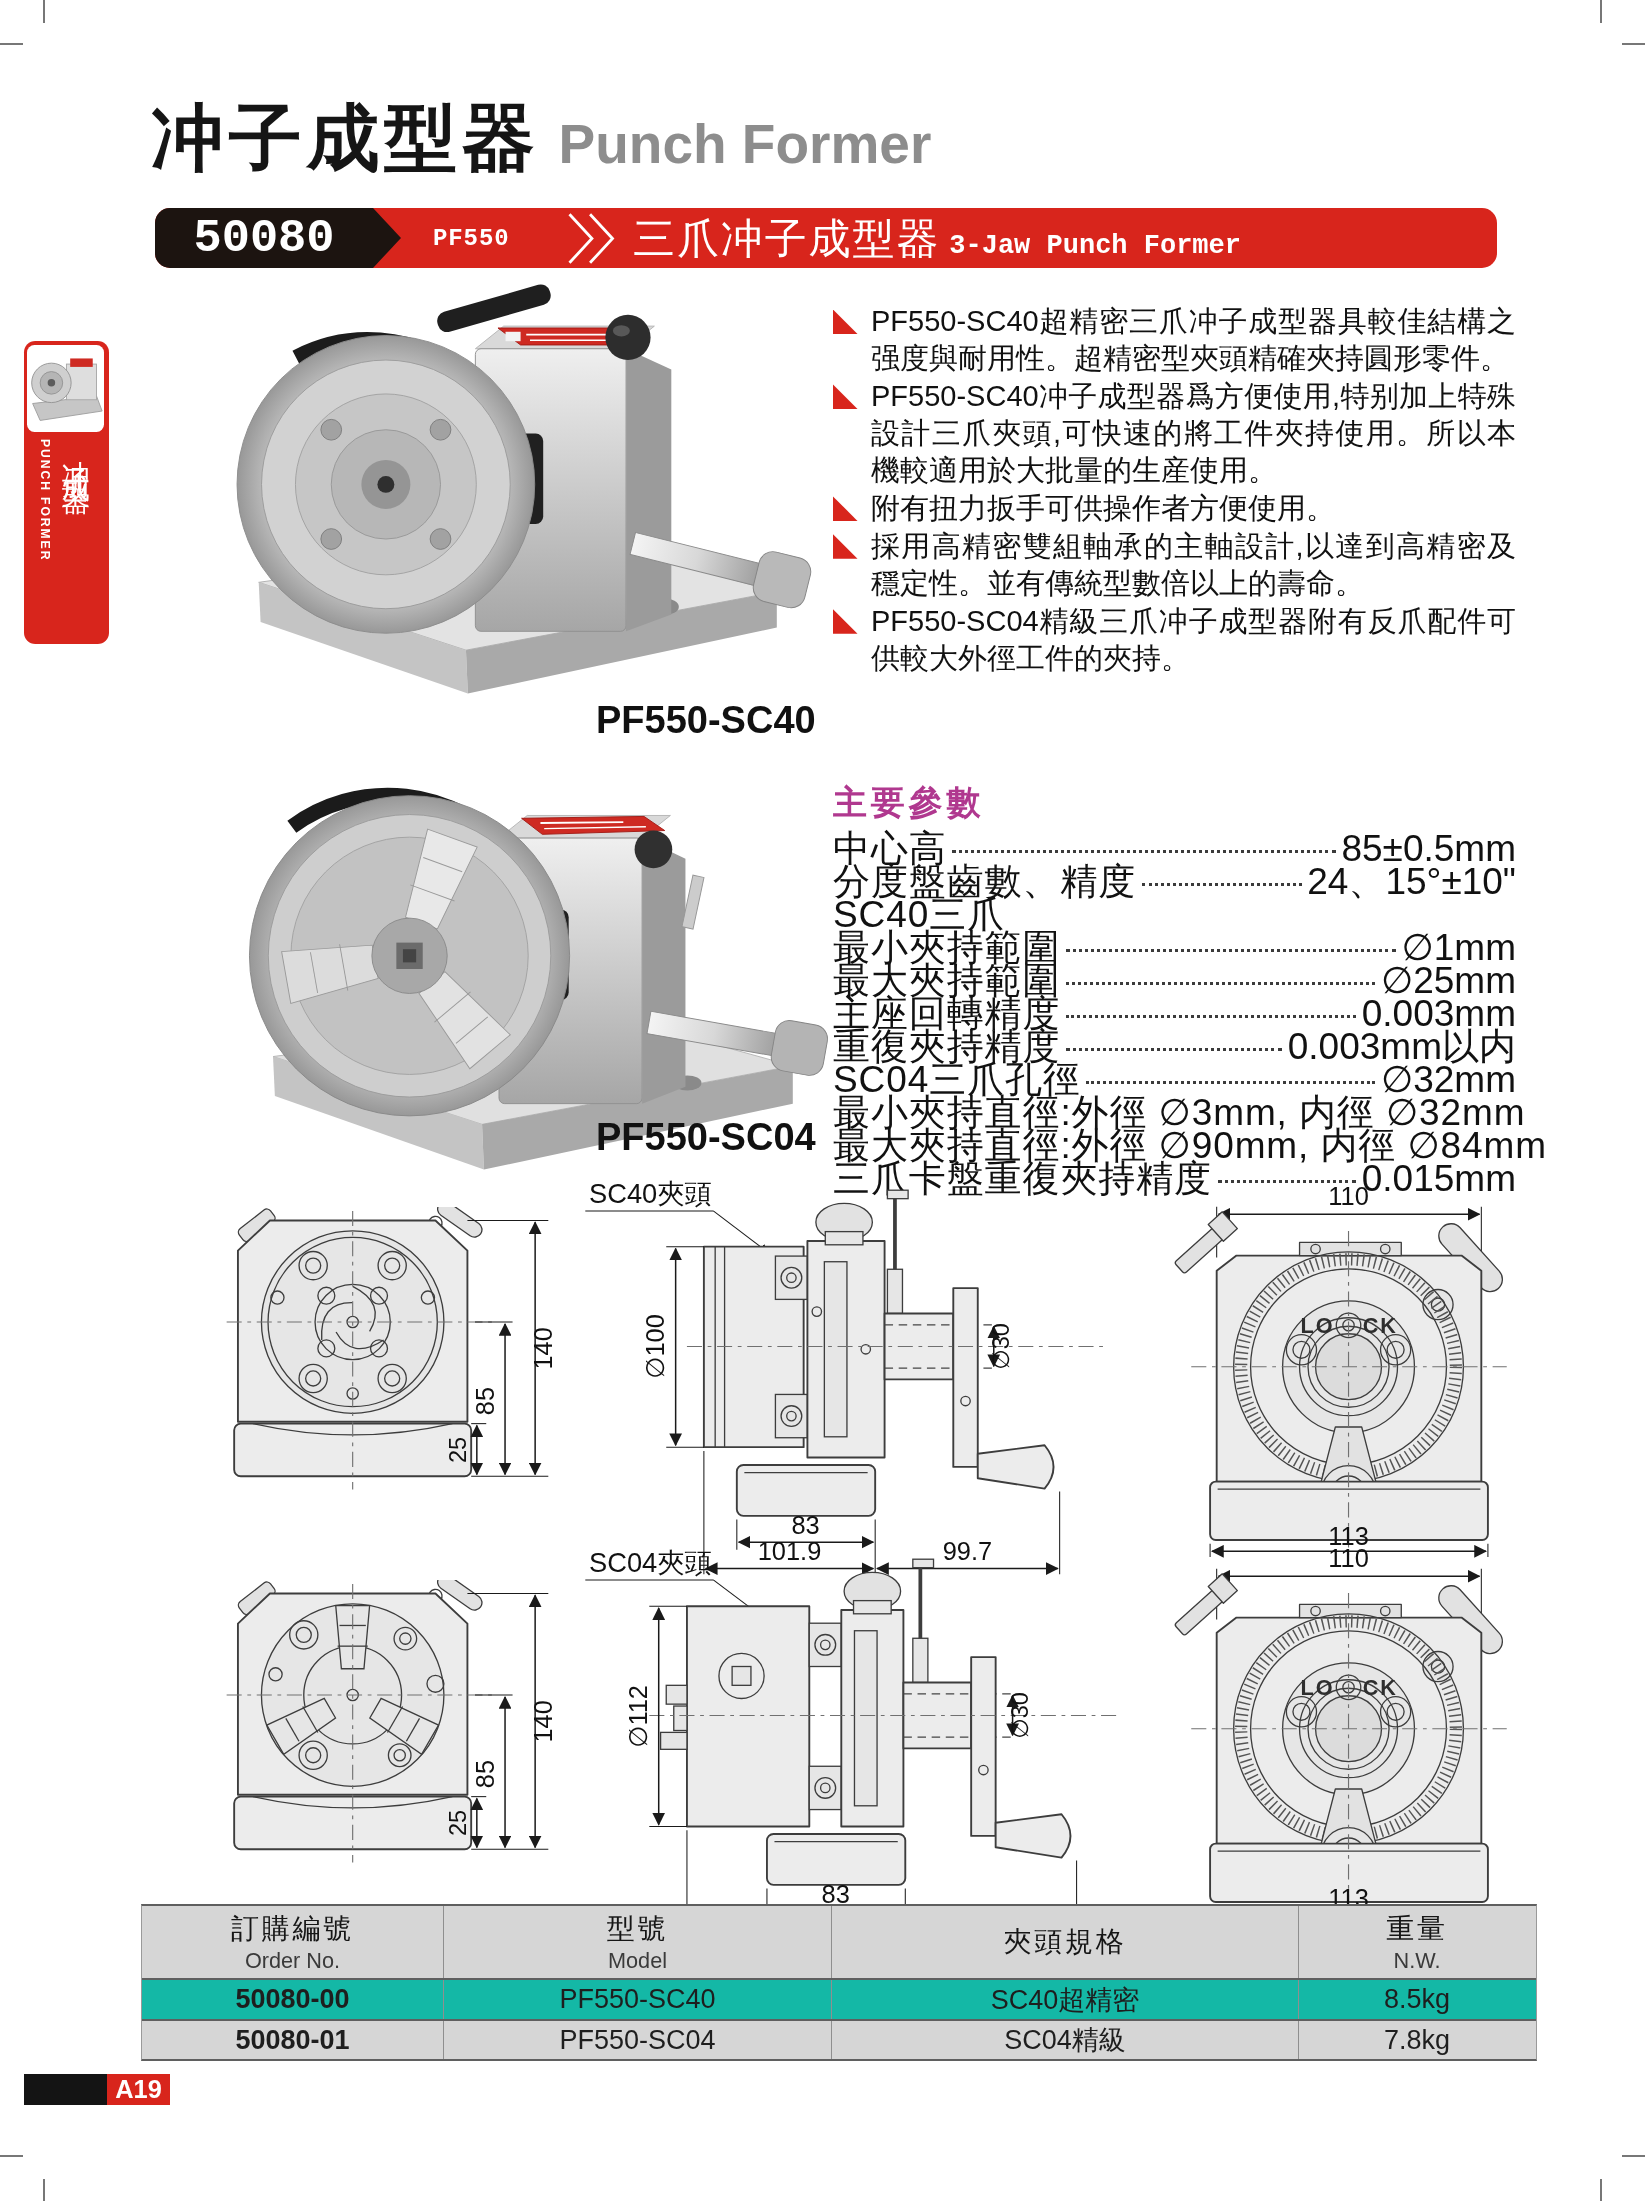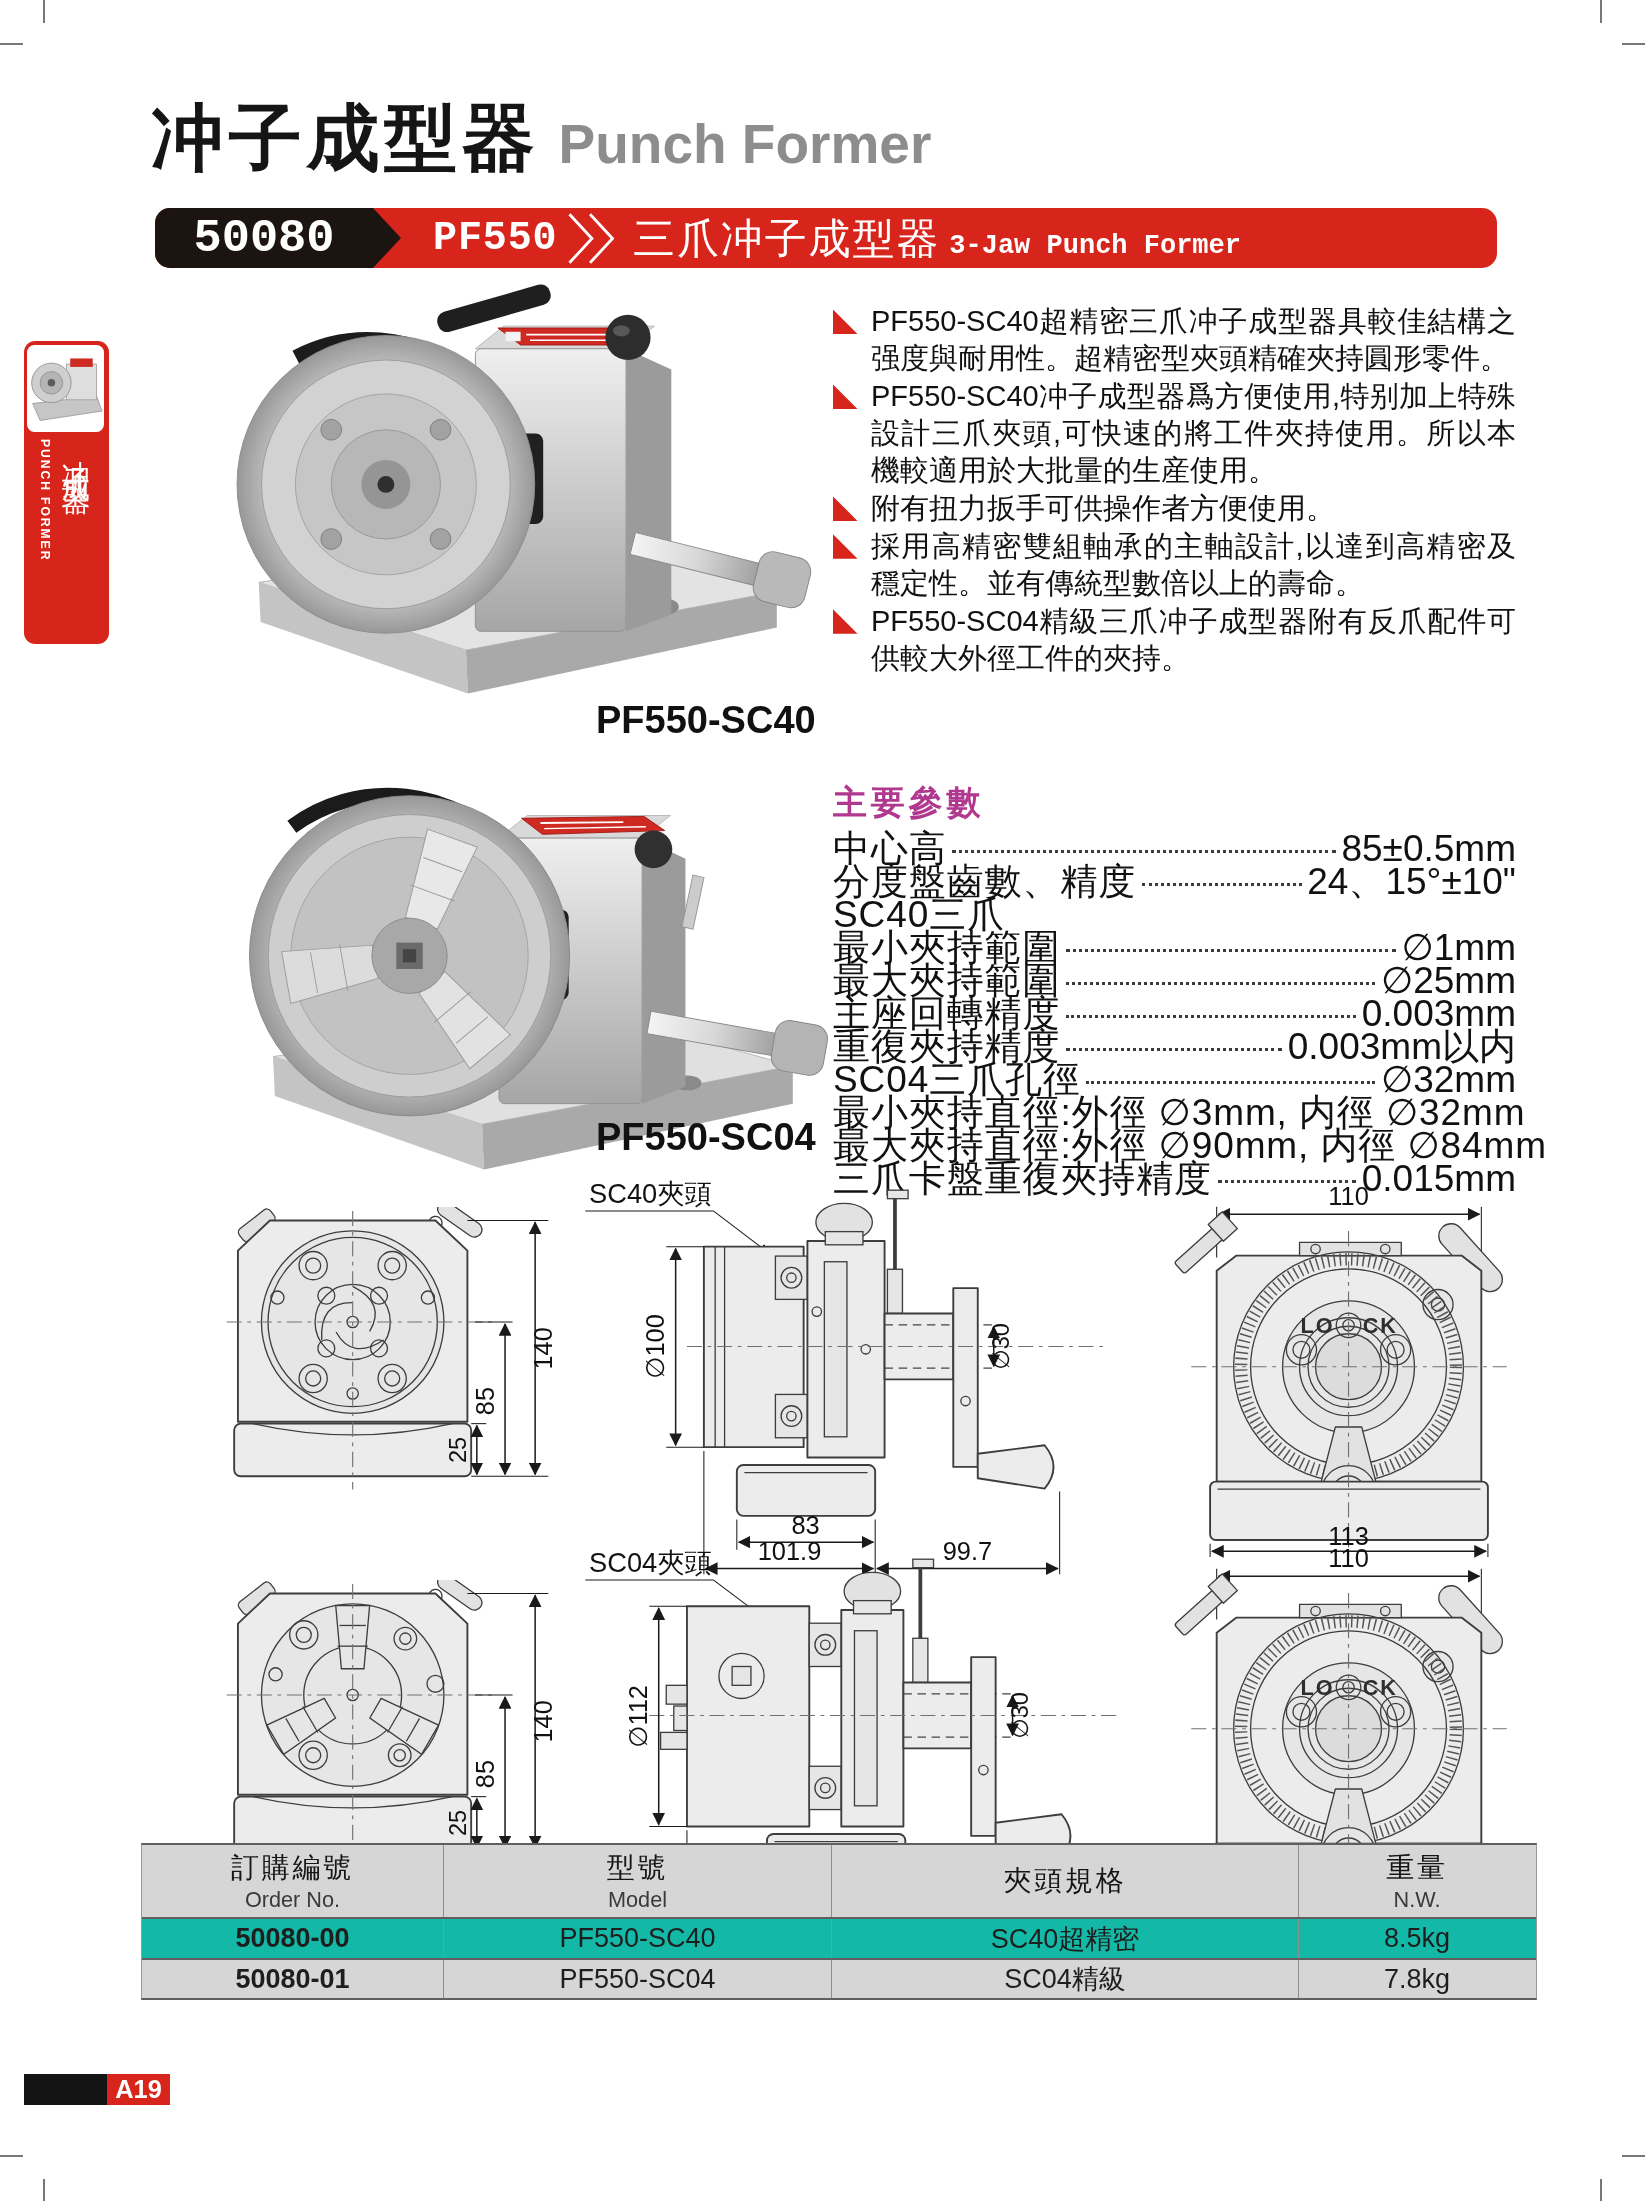--- a/index.html
+++ b/index.html
@@ -17,21 +17,21 @@
   .banner{position:absolute;left:155px;top:208px;width:1342px;height:60px;
           background:#d8251c;border-radius:15px;font-family:Liberation Mono, monospace;}
   .banner-black{position:absolute;left:0;top:0;width:218px;height:60px;
           background:#1c1410;border-radius:15px 0 0 15px;}
   .banner-point{position:absolute;left:218px;top:0;width:0;height:0;
           border-top:30px solid transparent;border-bottom:30px solid transparent;
           border-left:28px solid #1c1410;}
   .banner-order{position:absolute;left:0;top:0;width:218px;height:60px;display:flex;
           align-items:center;justify-content:center;color:#fff;font-size:47px;font-weight:bold;}
   .banner-model{position:absolute;left:278px;top:0;height:60px;display:flex;align-items:center;
-          color:#fff;font-size:40px;font-weight:bold;letter-spacing:0.9px;}
+          color:#fff;font-size:24px;font-weight:bold;letter-spacing:0.9px;}
   .banner-chev{position:absolute;left:407px;top:3.8px;}
   .banner-title{position:absolute;left:478px;top:0;height:60px;display:flex;
           align-items:baseline;padding-top:7.5px;gap:9px;color:#fff;}
   .banner-zh{font-size:42px;letter-spacing:1.9px;line-height:53px;}
   .banner-en{font-size:27px;font-weight:bold;}
 
   
   .side-tab{position:absolute;left:23.5px;top:341px;width:85px;height:303px;
           background:#d8251c;border-radius:11.3px;}
   .side-thumb{position:absolute;left:3.8px;top:3.8px;width:77px;height:87px;background:#fff;
@@ -71,21 +71,21 @@
   .ext{stroke:#1a1a1a;stroke-width:1.1;fill:none;}
   .cl{stroke:#707070;stroke-width:1.2;fill:none;stroke-dasharray:16 6 4 6;}
   .hid{stroke:#444;stroke-width:1.3;fill:none;stroke-dasharray:9 6;}
   .tick{fill:none;stroke:#555;stroke-width:13;stroke-dasharray:1.6 4.6;}
   .dt{font-size:27px;}
   .dts{font-size:25px;}
   .dlab{font-size:29px;}
   .lock{font-size:23px;font-weight:bold;fill:#2e2e2e;letter-spacing:2px;}
 
   
-  .spec-table{position:absolute;left:141px;top:1843px;width:1394px;
+  .spec-table{position:absolute;left:141px;top:1904px;width:1394px;
           border-top:2.8px solid #5f5f5f;border-bottom:2.8px solid #5f5f5f;
           border-left:1.9px solid #9a9a9a;border-right:1.9px solid #9a9a9a;}
   .t-row{display:grid;grid-template-columns:301px 388px 467px 237px;}
   .t-head{height:72px;background:#d6d6d6;border-bottom:2.8px solid #5f5f5f;}
   .t-r1{height:39px;background:#14b8a6;border-bottom:2.4px solid #5f5f5f;text-align:center;}
   .t-r2{height:38px;background:#d6d6d6;}
   .t-cell{display:flex;flex-direction:column;align-items:center;justify-content:center;}
   .t-cell + .t-cell{border-left:1.9px solid #8f8f8f;}
   .h-zh{font-size:28px;color:#161616;letter-spacing:2.8px;}
   .h-en{font-size:21.7px;color:#3a3a3a;}

